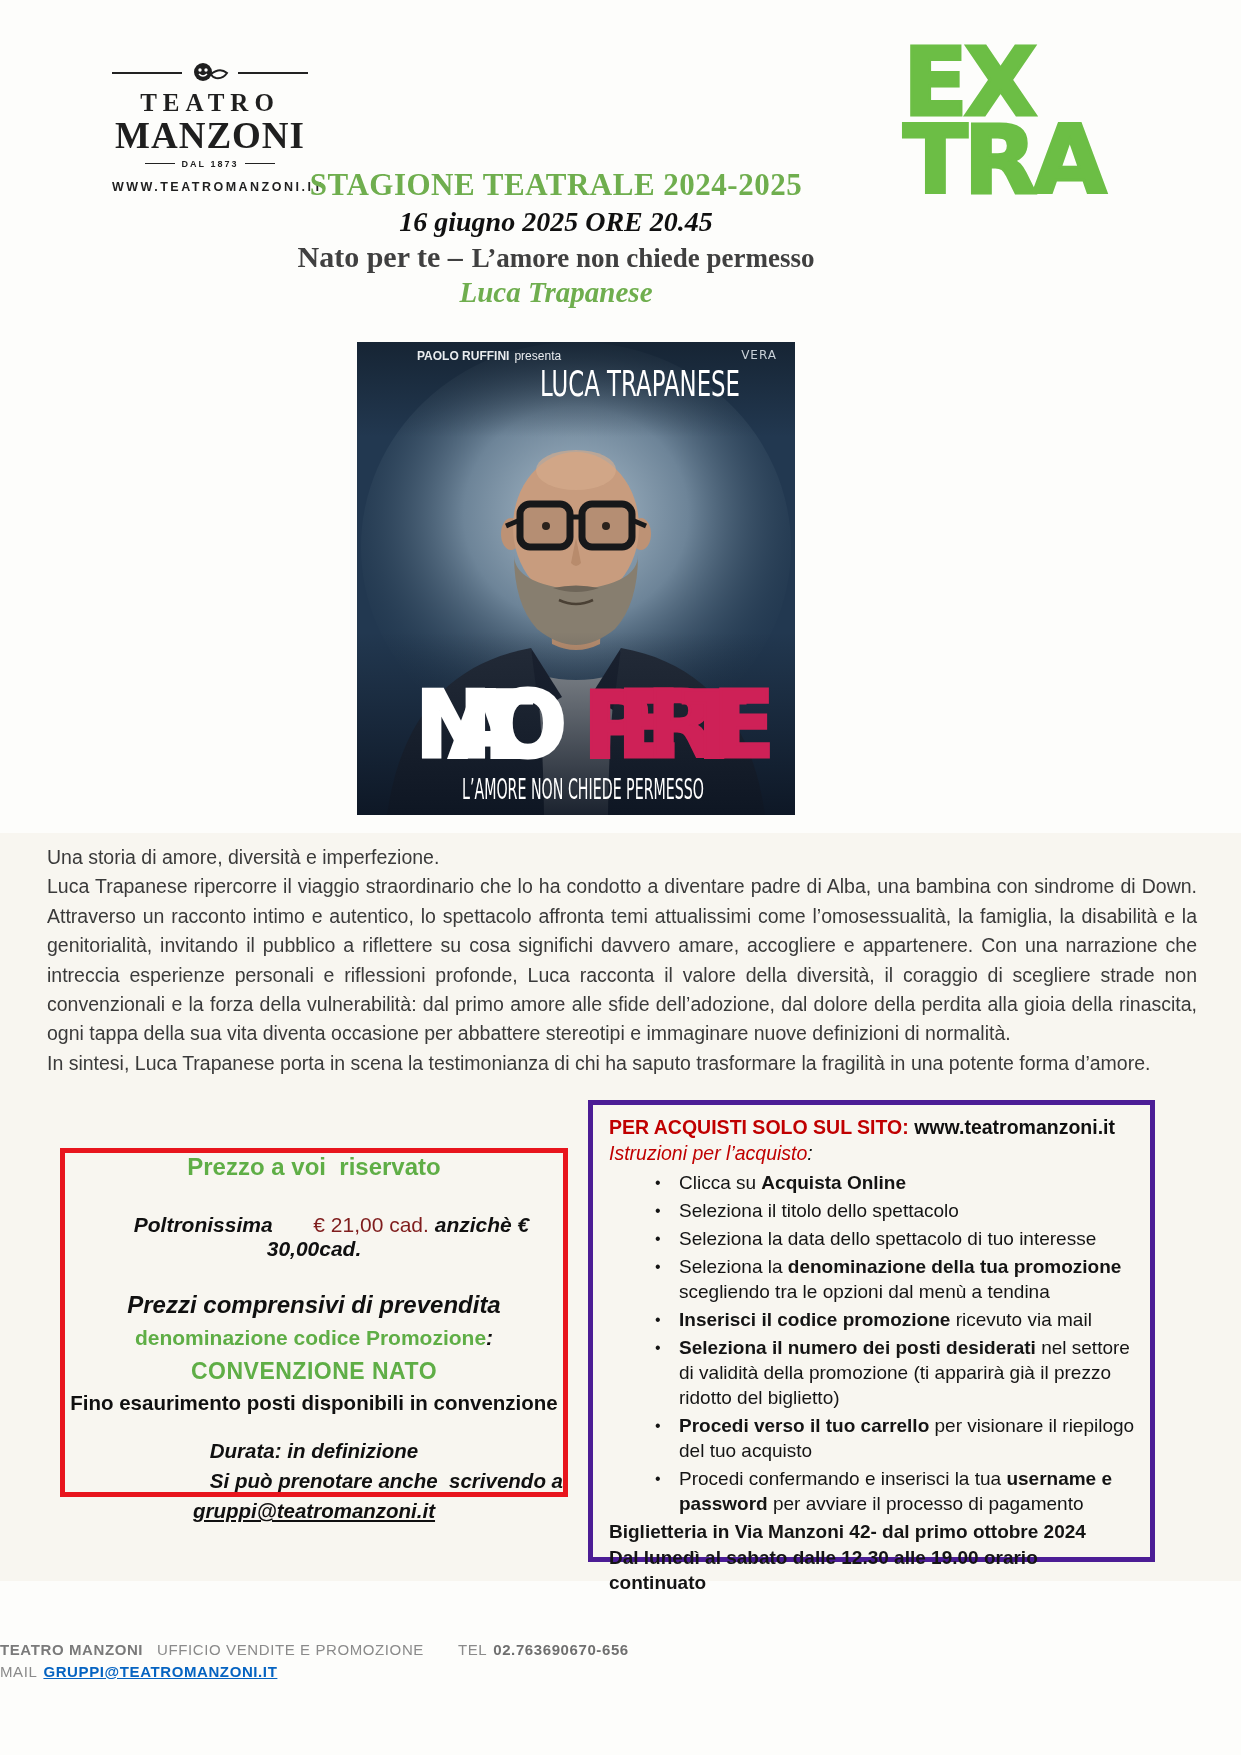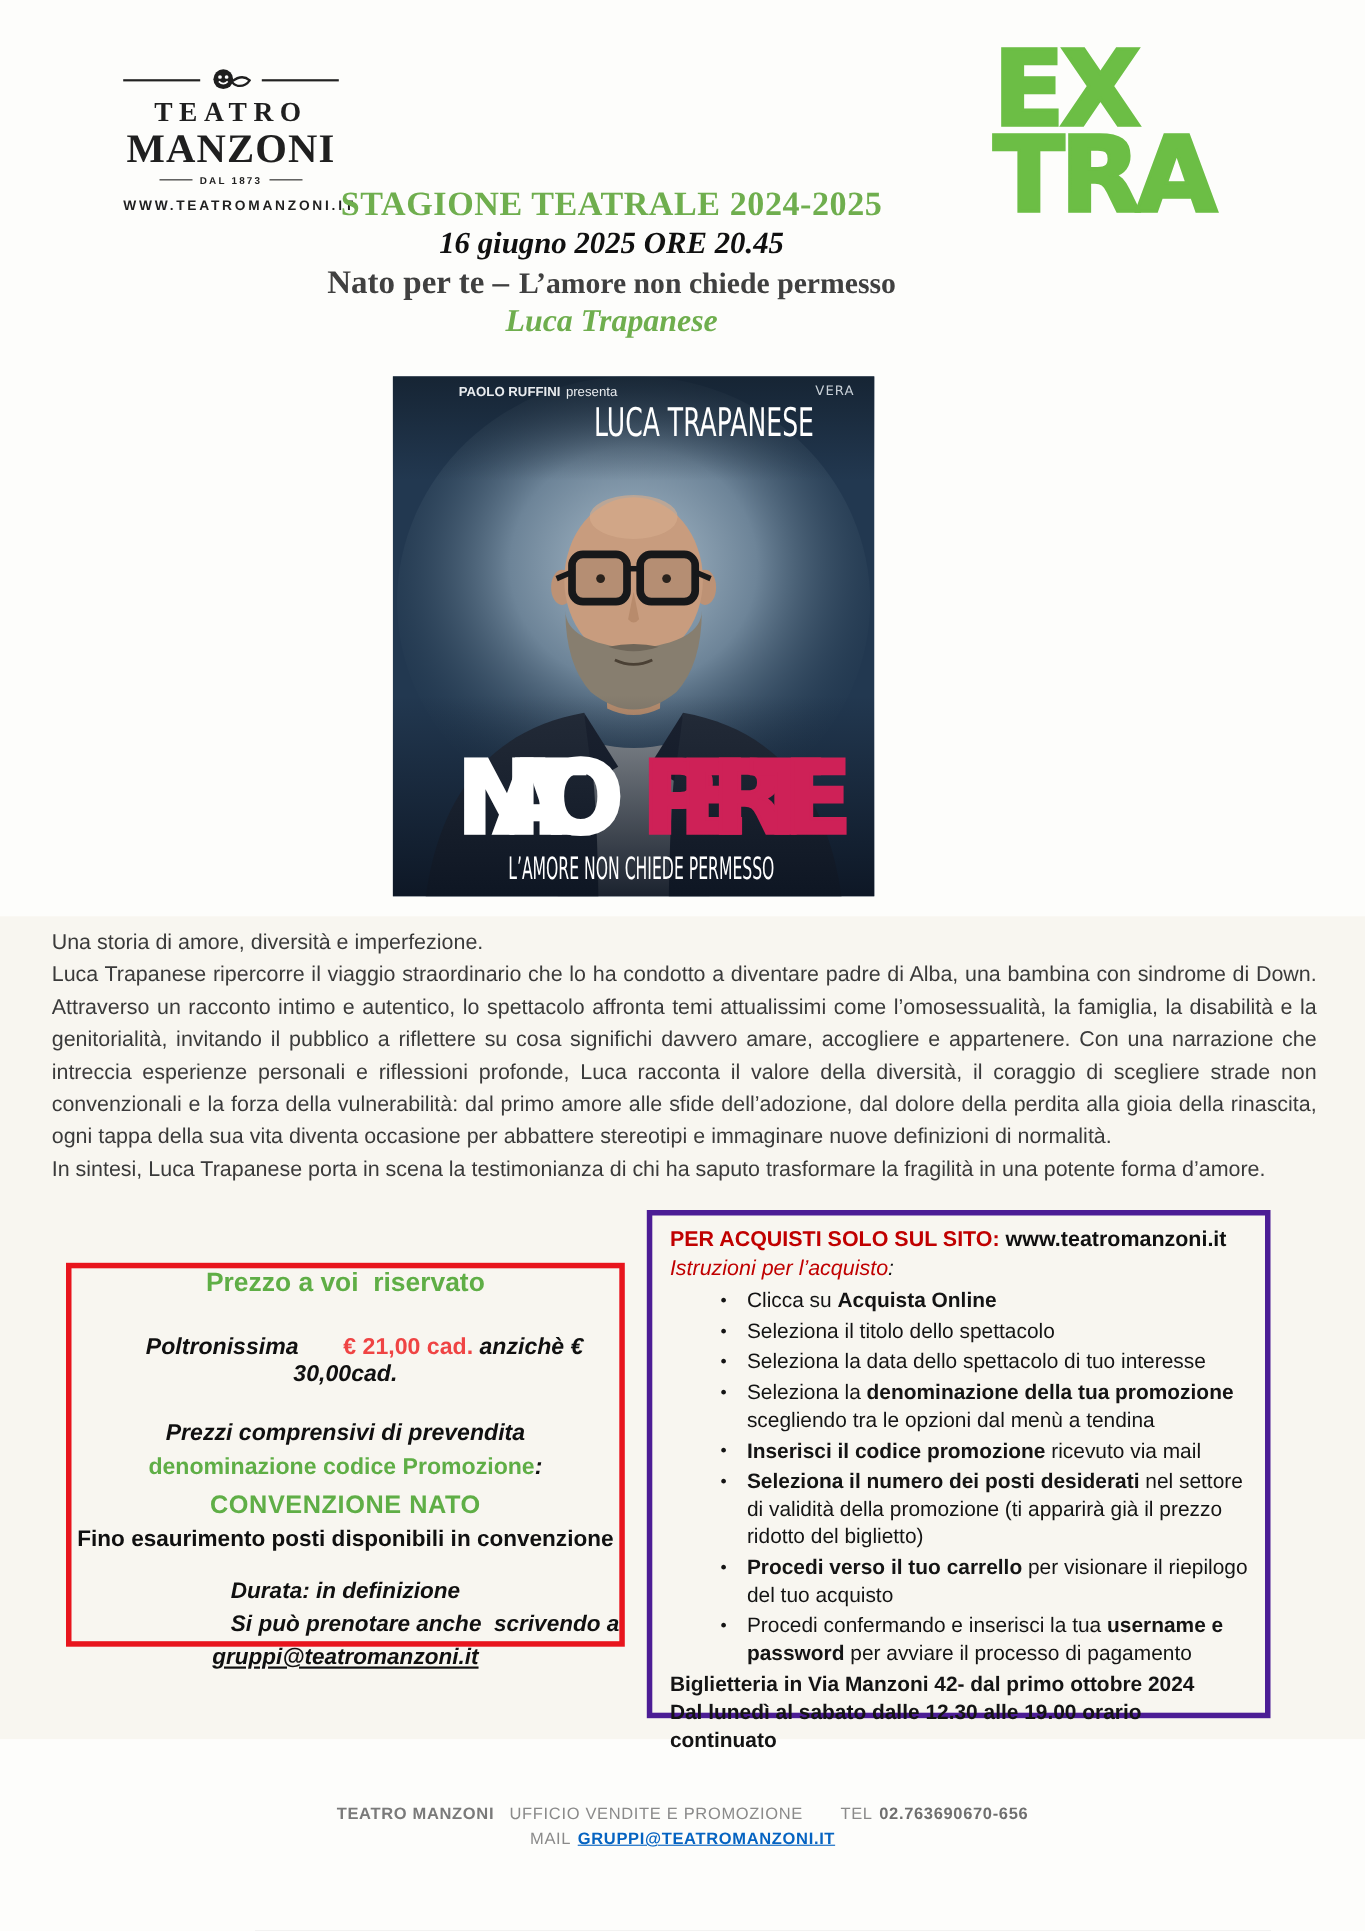--- a/index.html
+++ b/index.html
@@ -40,22 +40,22 @@
   .synopsis{position:absolute;left:47px;top:843px;width:1150px;font-size:19.5px;line-height:29.4px;color:#3a3a3a;}
   .synopsis .p1,.synopsis .p2{text-align:justify;}
   
   .price-box{
     position:absolute;left:60px;top:1148px;width:508px;height:349px;
     border:5px solid #e8151d;box-sizing:border-box;text-align:center;color:#101010;
   }
   .pb-title{color:#5fae46;font-size:24px;font-weight:bold;white-space:pre-wrap;}
   .pb-line1{margin-top:8px;font-size:21px;white-space:pre-wrap;}
   .pb-seat,.pb-instead{font-weight:bold;font-style:italic;}
-  .pb-price{font-weight:bold;color:#ef4444;margin-left:29px;}
-  .pb-presale{font-size:21px;font-weight:bold;font-style:italic;margin-top:6px;}
+  .pb-price{font-weight:normal;color:#7f1d1d;margin-left:29px;}
+  .pb-presale{font-size:24px;font-weight:bold;font-style:italic;margin-top:6px;}
   .pb-promo{font-size:21px;font-weight:bold;color:#5fae46;margin-top:7px;}
   .pb-promo .pb-colon{color:#101010;font-style:italic;}
   .pb-promo-name{font-size:23px;font-weight:bold;color:#5fae46;margin-top:8px;letter-spacing:0.5px;}
   .pb-code{font-size:21px;font-weight:bold;font-style:italic;margin-top:7px;}
   .pb-avail{font-size:20.5px;font-weight:bold;margin-top:6px;}
   .pb-duration{font-size:20.5px;font-weight:bold;font-style:italic;margin-top:24px;}
   .pb-booking{font-size:20.5px;font-weight:bold;font-style:italic;margin-top:6px;white-space:pre-wrap;text-align:right;}
   .pb-email{font-size:20.5px;font-weight:bold;font-style:italic;margin-top:6px;text-decoration:underline;display:inline-block;color:#101010;}
   
   .buy-box{
@@ -67,21 +67,21 @@
   .bb-header .bb-site{color:#101010;font-weight:bold;font-size:19.5px;}
   .bb-instr{color:#c00000;font-style:italic;font-size:19.5px;margin-top:1px;}
   .bb-instr .bb-colon{color:#101010;}
   .bb-steps{margin-top:4px;}
   .step{display:flex;margin-bottom:3px;}
   .step .bullet{width:24px;margin-left:46px;flex:none;font-size:16px;}
   .step .text{flex:1;padding-right:2px;}
   .step .text b{font-weight:bold;}
   .bb-bo{font-weight:bold;margin-top:1px;}
   
-  .footer{position:absolute;left:0;top:1641px;width:100%;text-align:center;color:#8a8a8a;font-size:15px;letter-spacing:0.6px;}
+  .footer{position:absolute;left:0;top:1641px;width:100%;text-align:left;color:#8a8a8a;font-size:15px;letter-spacing:0.6px;}
   .footer .f-org{font-weight:bold;color:#7a7a7a;margin-right:14px;}
   .footer .f-office{margin-right:34px;}
   .footer .f-tel-label{margin-right:6px;}
   .footer .f-tel{font-weight:bold;color:#6f6f6f;}
   .footer .f-line2{margin-top:5px;}
   .footer .f-mail-label{margin-right:6px;}
   .footer .f-mail{color:#0563c1;font-weight:bold;text-decoration:underline;cursor:pointer;}
 </style>
 </head>
 <body>

